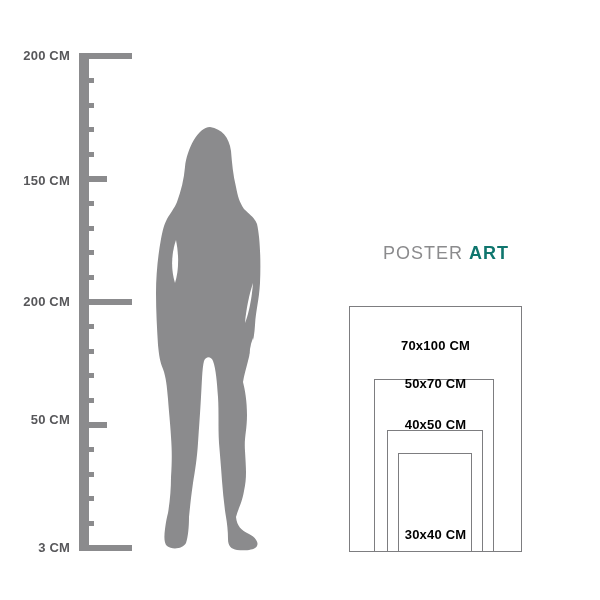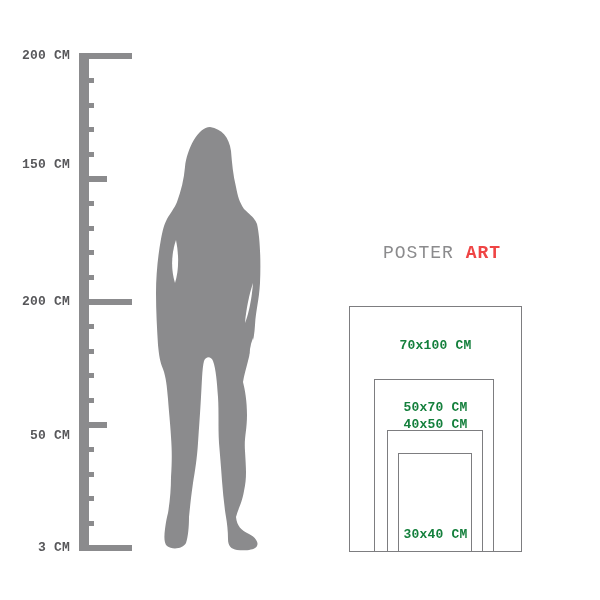--- a/index.html
+++ b/index.html
@@ -1,36 +1,36 @@
 <!DOCTYPE html>
 <html><head>
 <meta charset="utf-8">
 <style>
   html,body{margin:0;padding:0;background:#ffffff;}
   .stage{position:relative;width:600px;height:600px;background:#ffffff;overflow:hidden;
-         font-family:Liberation Mono, monospace;}
+         font-family:Liberation Sans, sans-serif;}
   
   .ruler{position:absolute;left:0;top:0;width:140px;height:600px;}
   .ruler-bar{position:absolute;left:79px;top:53px;width:10px;height:498px;background:#8b8b8d;}
   .tick{position:absolute;left:79px;background:#8b8b8d;}
   .tick.long{width:53px;height:6px;}
   .tick.med{width:28px;height:6px;}
   .tick.minor{width:15px;height:5px;}
   .ruler-label{position:absolute;left:6px;width:64px;height:16px;line-height:16px;
                text-align:right;font-size:13px;font-weight:bold;color:#57575a;letter-spacing:0.2px;}
   
   .figure{position:absolute;left:156px;top:125px;width:110px;height:426px;}
   
   .brand{position:absolute;left:383px;top:243px;font-size:18px;color:#8b8b8d;
          letter-spacing:1px;white-space:nowrap;}
-  .brand .bold{font-weight:bold;color:#ef4444;}
+  .brand .bold{font-weight:bold;color:#0f766e;}
   
   .frame{position:absolute;border:1.5px solid #7d7d80;background:transparent;box-sizing:border-box;}
   .frame-label{position:absolute;left:349px;width:173px;text-align:center;height:14px;
-               line-height:14px;font-size:13px;font-weight:bold;color:#15803d;letter-spacing:0.2px;}
+               line-height:14px;font-size:13px;font-weight:bold;color:#000000;letter-spacing:0.2px;}
 </style>
 </head>
 <body>
 
 <div class="stage">
 
   <div class="ruler">
     <div class="ruler-bar"></div>
 
     <div class="tick long" style="top:53px"></div>
@@ -50,23 +50,23 @@
     <div class="tick minor" style="top:324px"></div>
     <div class="tick minor" style="top:349px"></div>
     <div class="tick minor" style="top:373px"></div>
     <div class="tick minor" style="top:398px"></div>
     <div class="tick minor" style="top:447px"></div>
     <div class="tick minor" style="top:472px"></div>
     <div class="tick minor" style="top:496px"></div>
     <div class="tick minor" style="top:521px"></div>
 
     <div class="ruler-label" style="top:48px">200 CM</div>
-    <div class="ruler-label" style="top:157px">150 CM</div>
+    <div class="ruler-label" style="top:173px">150 CM</div>
     <div class="ruler-label" style="top:294px">200 CM</div>
-    <div class="ruler-label" style="top:428px">50 CM</div>
+    <div class="ruler-label" style="top:412px">50 CM</div>
     <div class="ruler-label" style="top:540px">3 CM</div>
   </div>
 
   <svg class="figure" viewBox="0 0 110 426" xmlns="http://www.w3.org/2000/svg" aria-hidden="true">
     <path fill="#8b8b8d" d="M54,2
       C66,4 73,12 75,26
       C76,38 77,50 80,62
       C82,72 83,76 88,84
       C94,90 98,92 101,99
       C104,112 105,135 104,158
@@ -113,18 +113,18 @@
 
   <div class="brand"><span>POSTER</span> <span class="bold">ART</span></div>
 
   <div>
     <div class="frame" style="left:349px;top:306px;width:173px;height:246px"></div>
     <div class="frame" style="left:374px;top:379px;width:120px;height:173px"></div>
     <div class="frame" style="left:387px;top:430px;width:96px;height:122px"></div>
     <div class="frame" style="left:398px;top:453px;width:74px;height:99px"></div>
 
     <div class="frame-label" style="top:339px">70x100 CM</div>
-    <div class="frame-label" style="top:401px">50x70 CM</div>
+    <div class="frame-label" style="top:377px">50x70 CM</div>
     <div class="frame-label" style="top:418px">40x50 CM</div>
     <div class="frame-label" style="top:528px">30x40 CM</div>
   </div>
 
 </div>
 
 </body></html>

